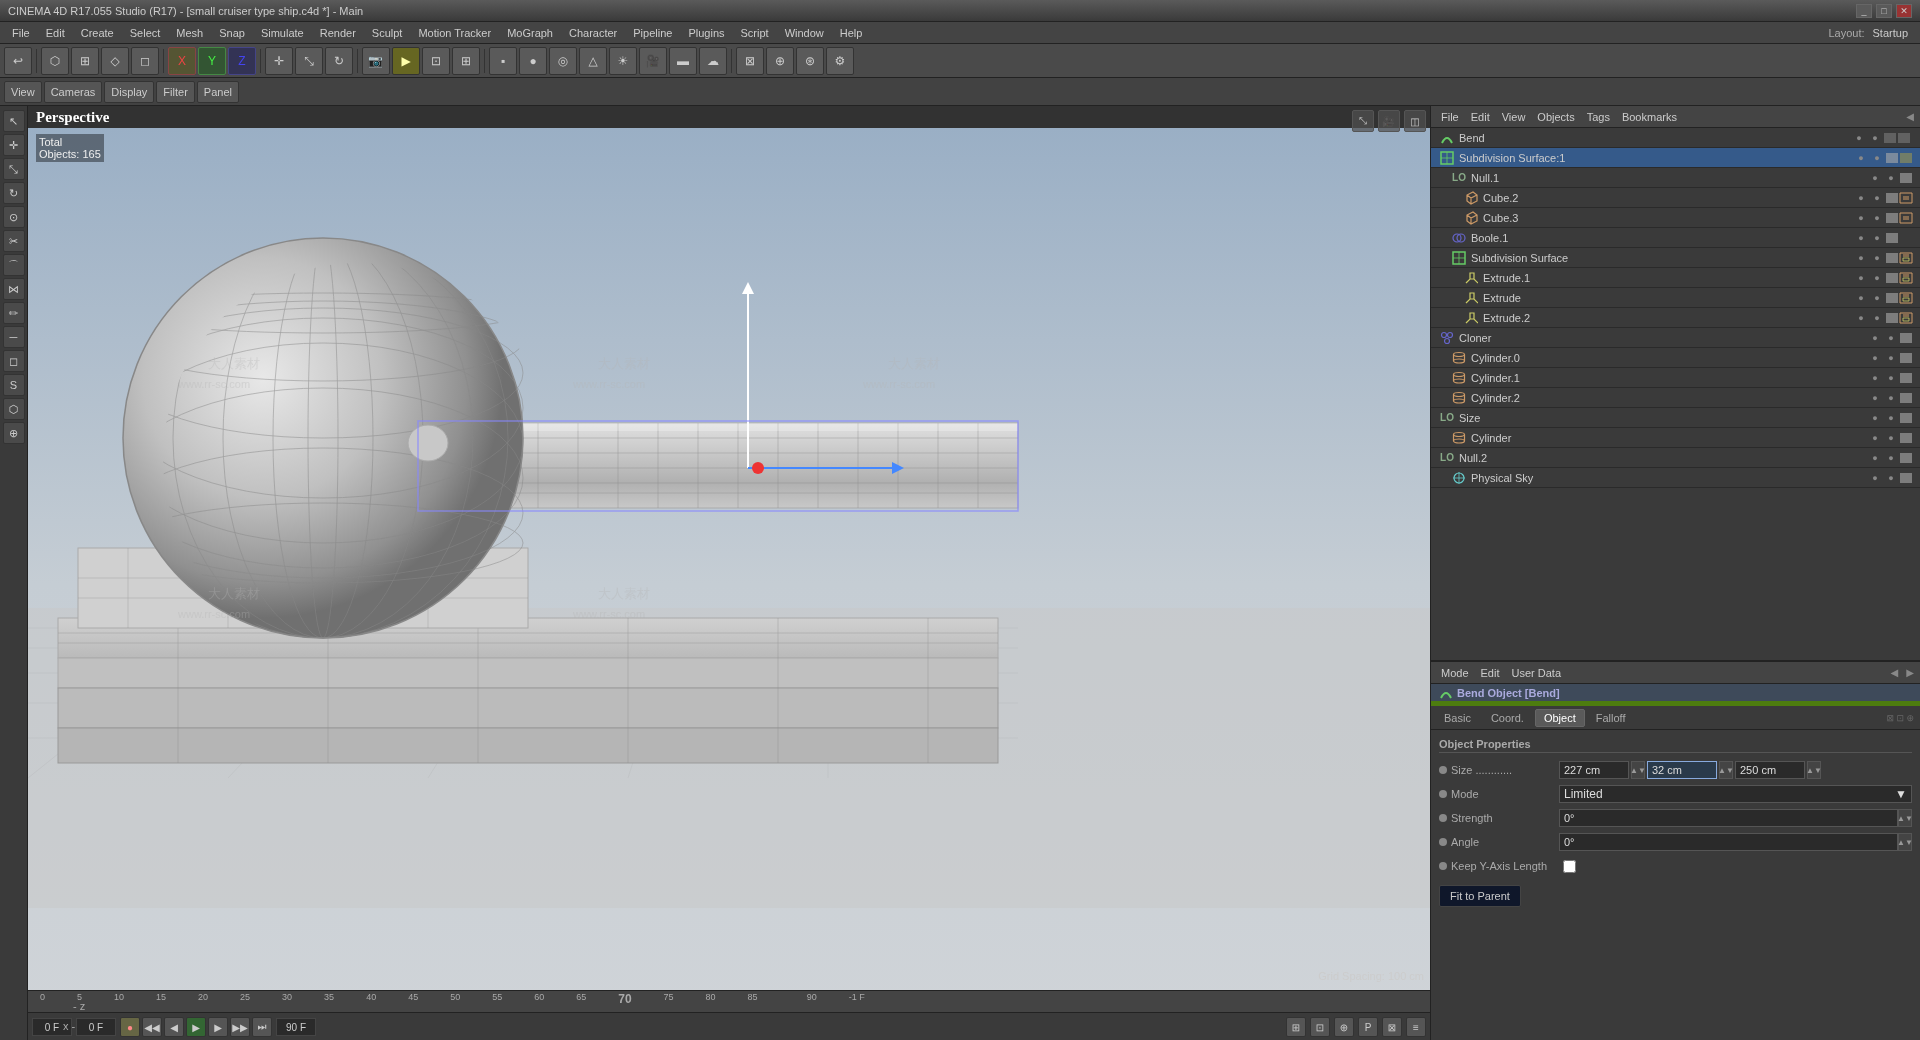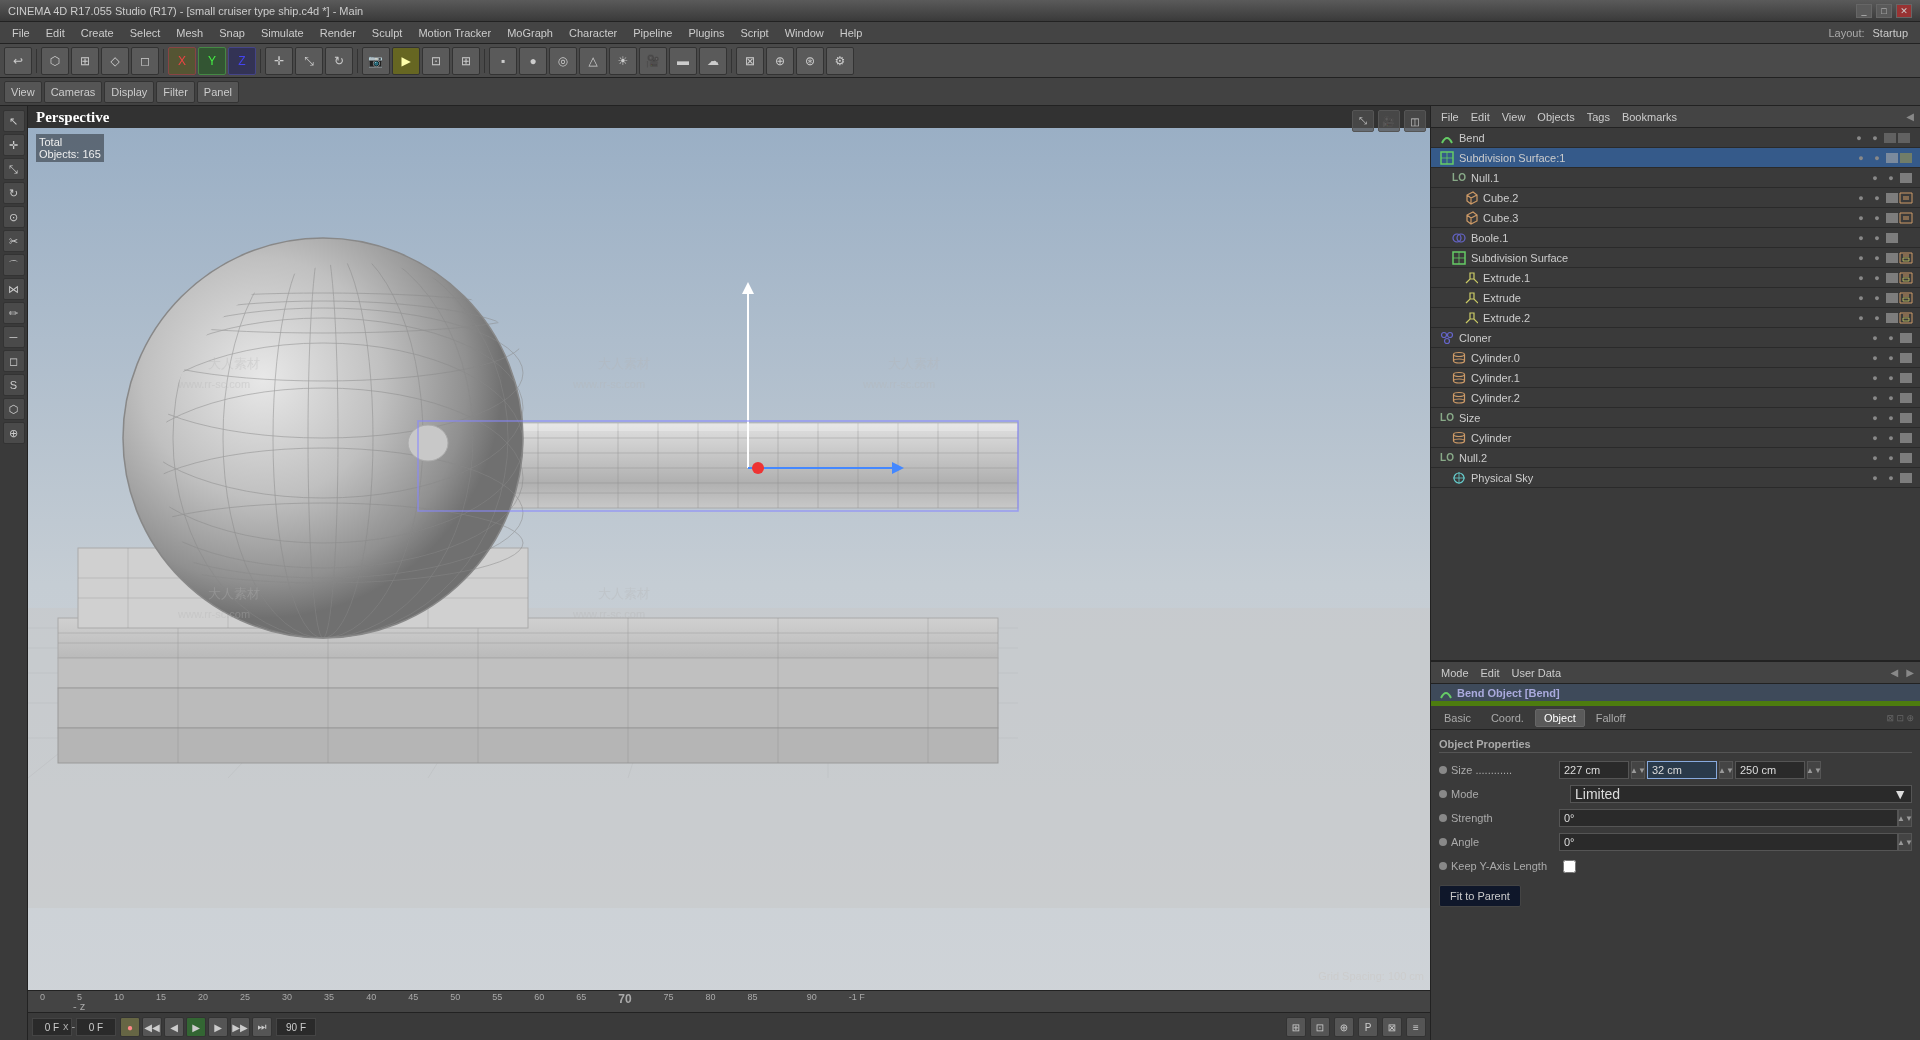--- a/index.html
+++ b/index.html
@@ -187,21 +187,21 @@
     }
     .prop-input-group { display: flex; gap: 2px; flex: 1; }
     .prop-input-small {
       width: 70px; height: 18px; background: #2a2a2a; border: 1px solid #555;
       color: #ddd; font-size: 11px; padding: 0 4px; display: flex; align-items: center;
     }
     .prop-input-small.highlighted { border-color: #88aadd; background: #2a3a4a; }
     .prop-input-arrow { width: 14px; height: 18px; background: #444; border: 1px solid #555; display: flex; align-items: center; justify-content: center; font-size: 8px; color: #999; cursor: pointer; }
     .prop-dropdown {
       flex: 1; height: 18px; background: #2a2a2a; border: 1px solid #555;
-      color: #ddd; font-size: 14px; padding: 0 4px; display: flex; align-items: center; justify-content: space-between; margin-left: 11px;
+      color: #ddd; font-size: 12px; padding: 0 4px; display: flex; align-items: center; justify-content: space-between;
     }
     .fit-btn {
       margin-top: 6px; height: 22px; background: #0f172a; border: 1px solid #444;
       display: inline-flex; align-items: center; padding: 0 10px;
       font-size: 11px; color: #ccc; cursor: pointer; border-radius: 2px;
     }
 
     
     #scene-svg {
       position: absolute; top: 0; left: 0; width: 100%; height: 100%;

